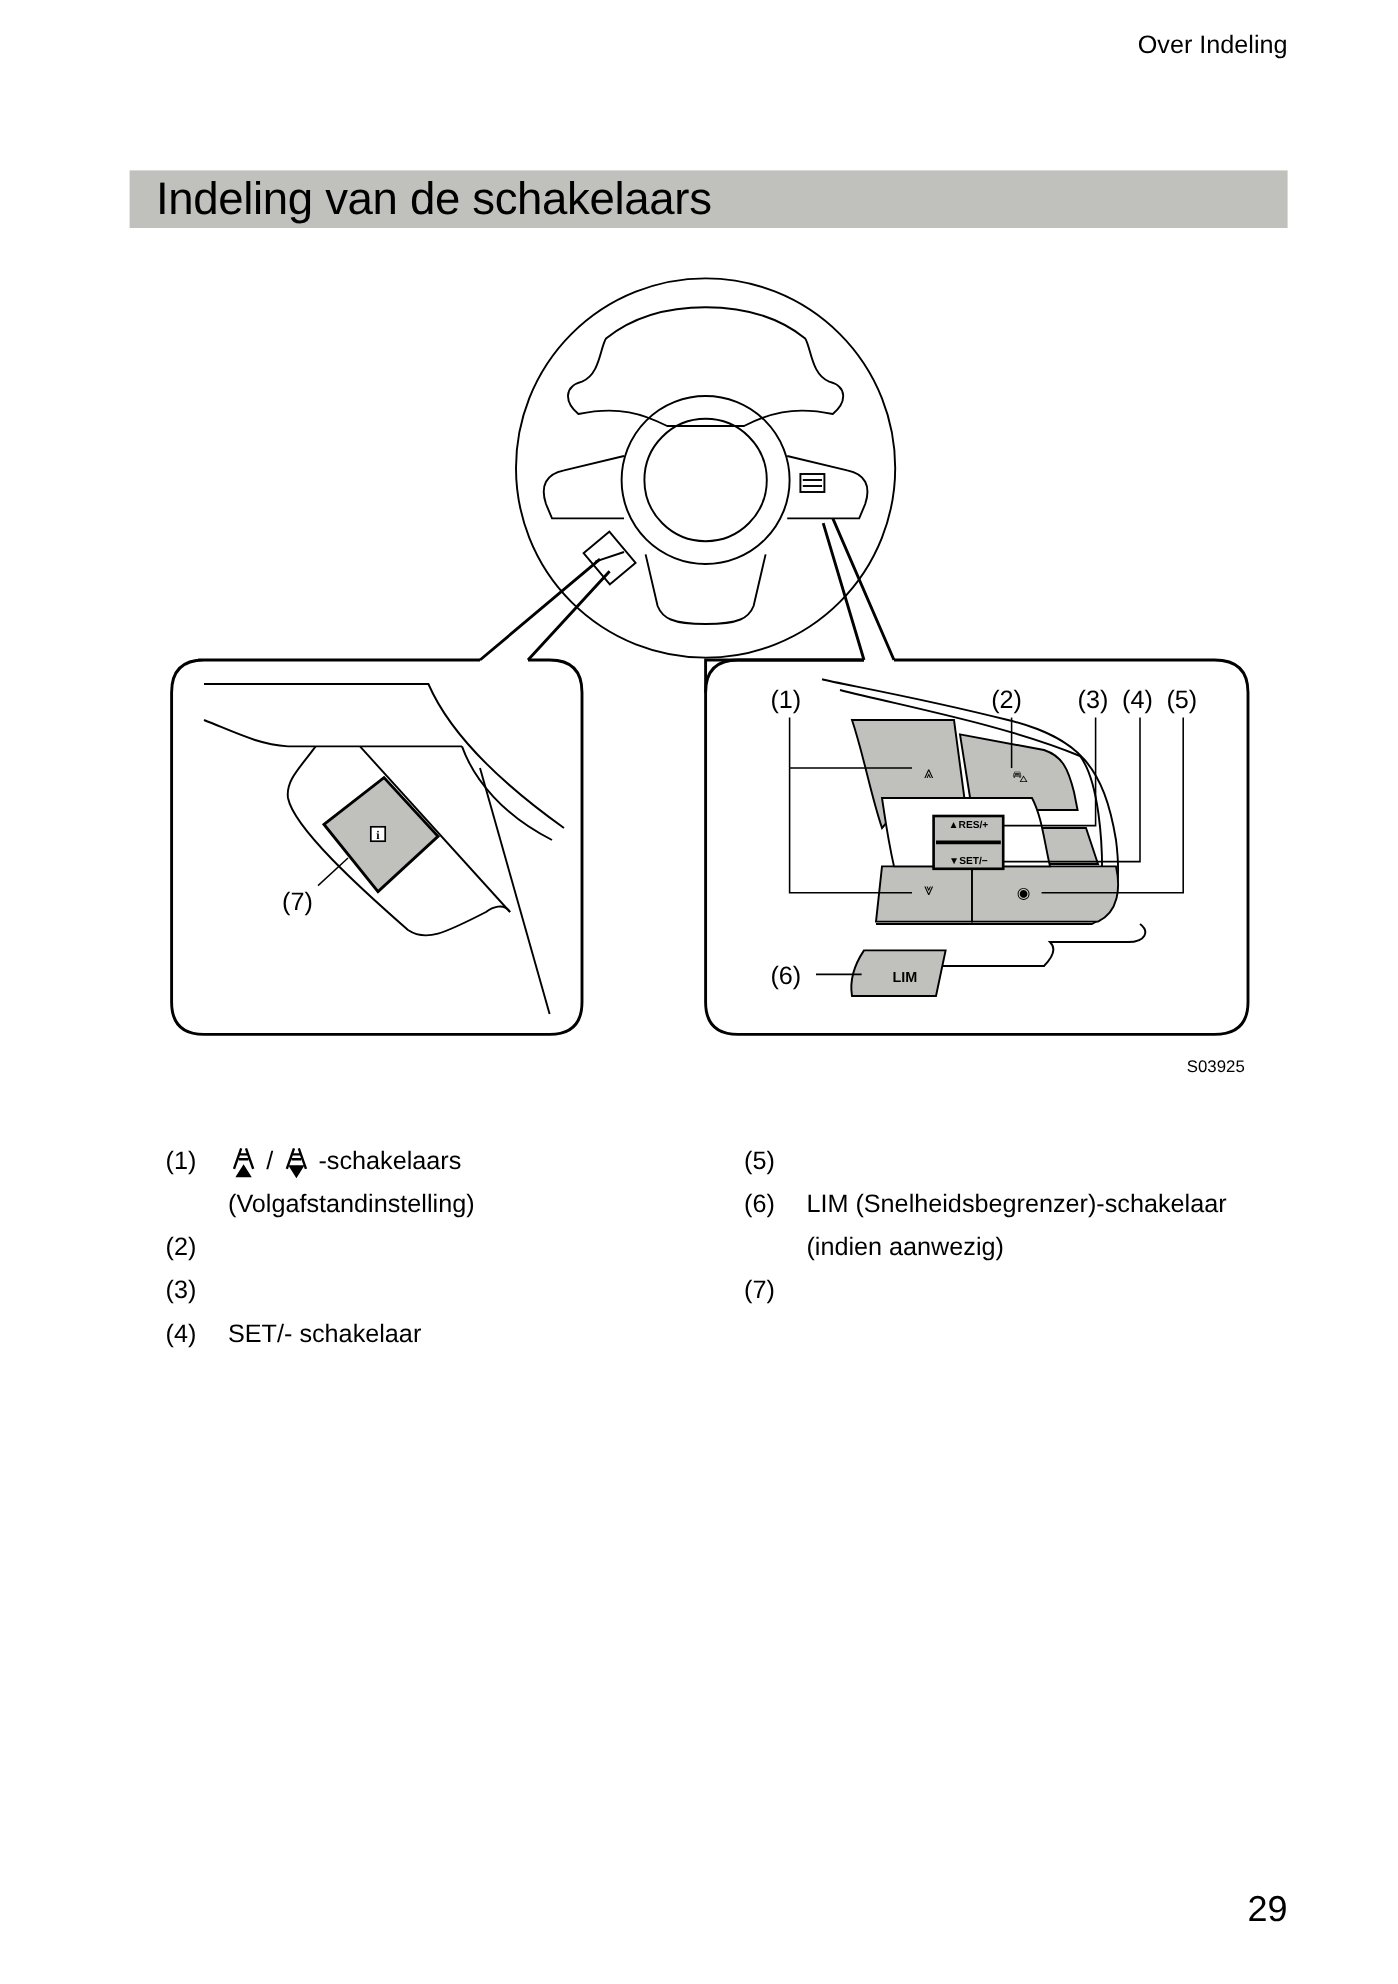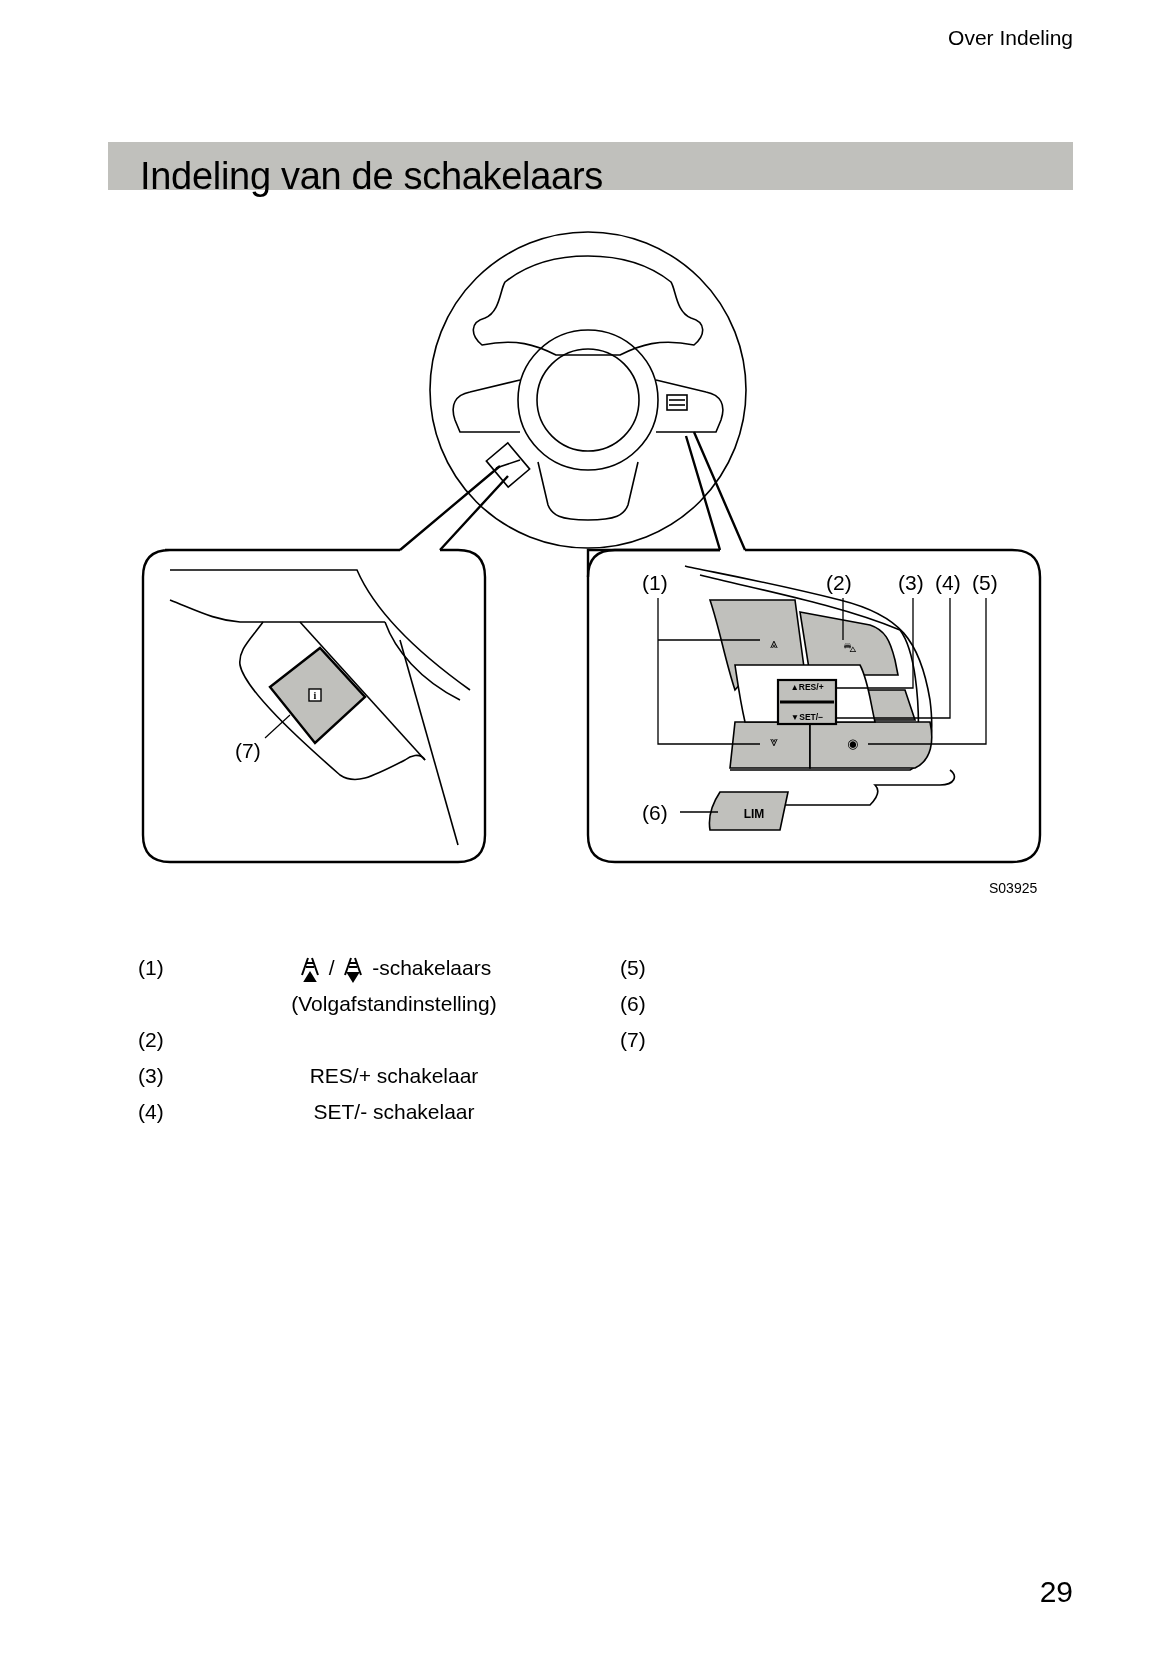--- a/index.html
+++ b/index.html
@@ -1,27 +1,27 @@
 <!DOCTYPE html>
 <html><head>
 <meta charset="utf-8">
 <style>
   html, body { margin:0; padding:0; background:#ffffff; }
   body { width:1165px; height:1653px; position:relative; font-family:"Liberation Sans", sans-serif; color:#000; overflow:hidden; }
   .running-head { position:absolute; top:26px; right:92px; font-size:21px; }
   .title-bar { position:absolute; left:108px; top:142px; width:965px; height:48px; background:#c0c0bc; }
-  .title-bar h1 { margin:10px; font-weight:normal; font-size:38px; line-height:48px; padding-left:22px; letter-spacing:-0.3px; }
+  .title-bar h1 { margin:0; font-weight:normal; font-size:38px; line-height:48px; padding-left:22px; letter-spacing:-0.3px; }
   .figure { position:absolute; left:0; top:220px; width:1165px; height:680px; }
   .fig-code { position:absolute; left:989px; top:880px; font-size:14px; }
   .legend { position:absolute; top:950px; font-size:21px; line-height:36px; }
   .legend.left { left:138px; width:460px; }
   .legend.right { left:620px; width:470px; }
   .item { display:flex; }
   .num { width:52px; flex:none; }
-  .txt { flex:1;text-align:center; }
+  .txt { flex:1; }
   .ico { display:inline-block; vertical-align:middle; }
   .infobox { display:inline-flex; align-items:center; justify-content:center; width:36px; height:34px; border:2px solid #000; border-radius:3px; box-sizing:border-box; font-family:"Liberation Serif", serif; font-weight:bold; font-size:30px; line-height:1; vertical-align:middle; margin-right:1px; }
   .page-num { position:absolute; right:92px; top:1575px; font-size:30px; }
 </style>
 </head>
 <body>
 
 <div class="running-head">Over Indeling</div>
 
 <div class="title-bar">
@@ -126,33 +126,36 @@
         </svg>
       <span>-schakelaars</span><br>
       <span>(Volgafstandinstelling)</span>
     </span>
   </div>
   <div class="item">
     <span class="num">(2)</span>
   </div>
   <div class="item">
     <span class="num">(3)</span>
-    <span class="txt">RES/+ schakelaar</span>
   </div>
   <div class="item">
     <span class="num">(4)</span>
     <span class="txt">SET/- schakelaar</span>
   </div>
 </div>
 
 <div class="legend right">
   <div class="item">
     <span class="num">(5)</span>
   </div>
   <div class="item">
     <span class="num">(6)</span>
+    <span class="txt">
+      <span>LIM (Snelheidsbegrenzer)-schakelaar</span><br>
+      <span>(indien aanwezig)</span>
+    </span>
   </div>
   <div class="item">
     <span class="num">(7)</span>
   </div>
 </div>
 
 <div class="page-num">29</div>
 
 </body></html>

